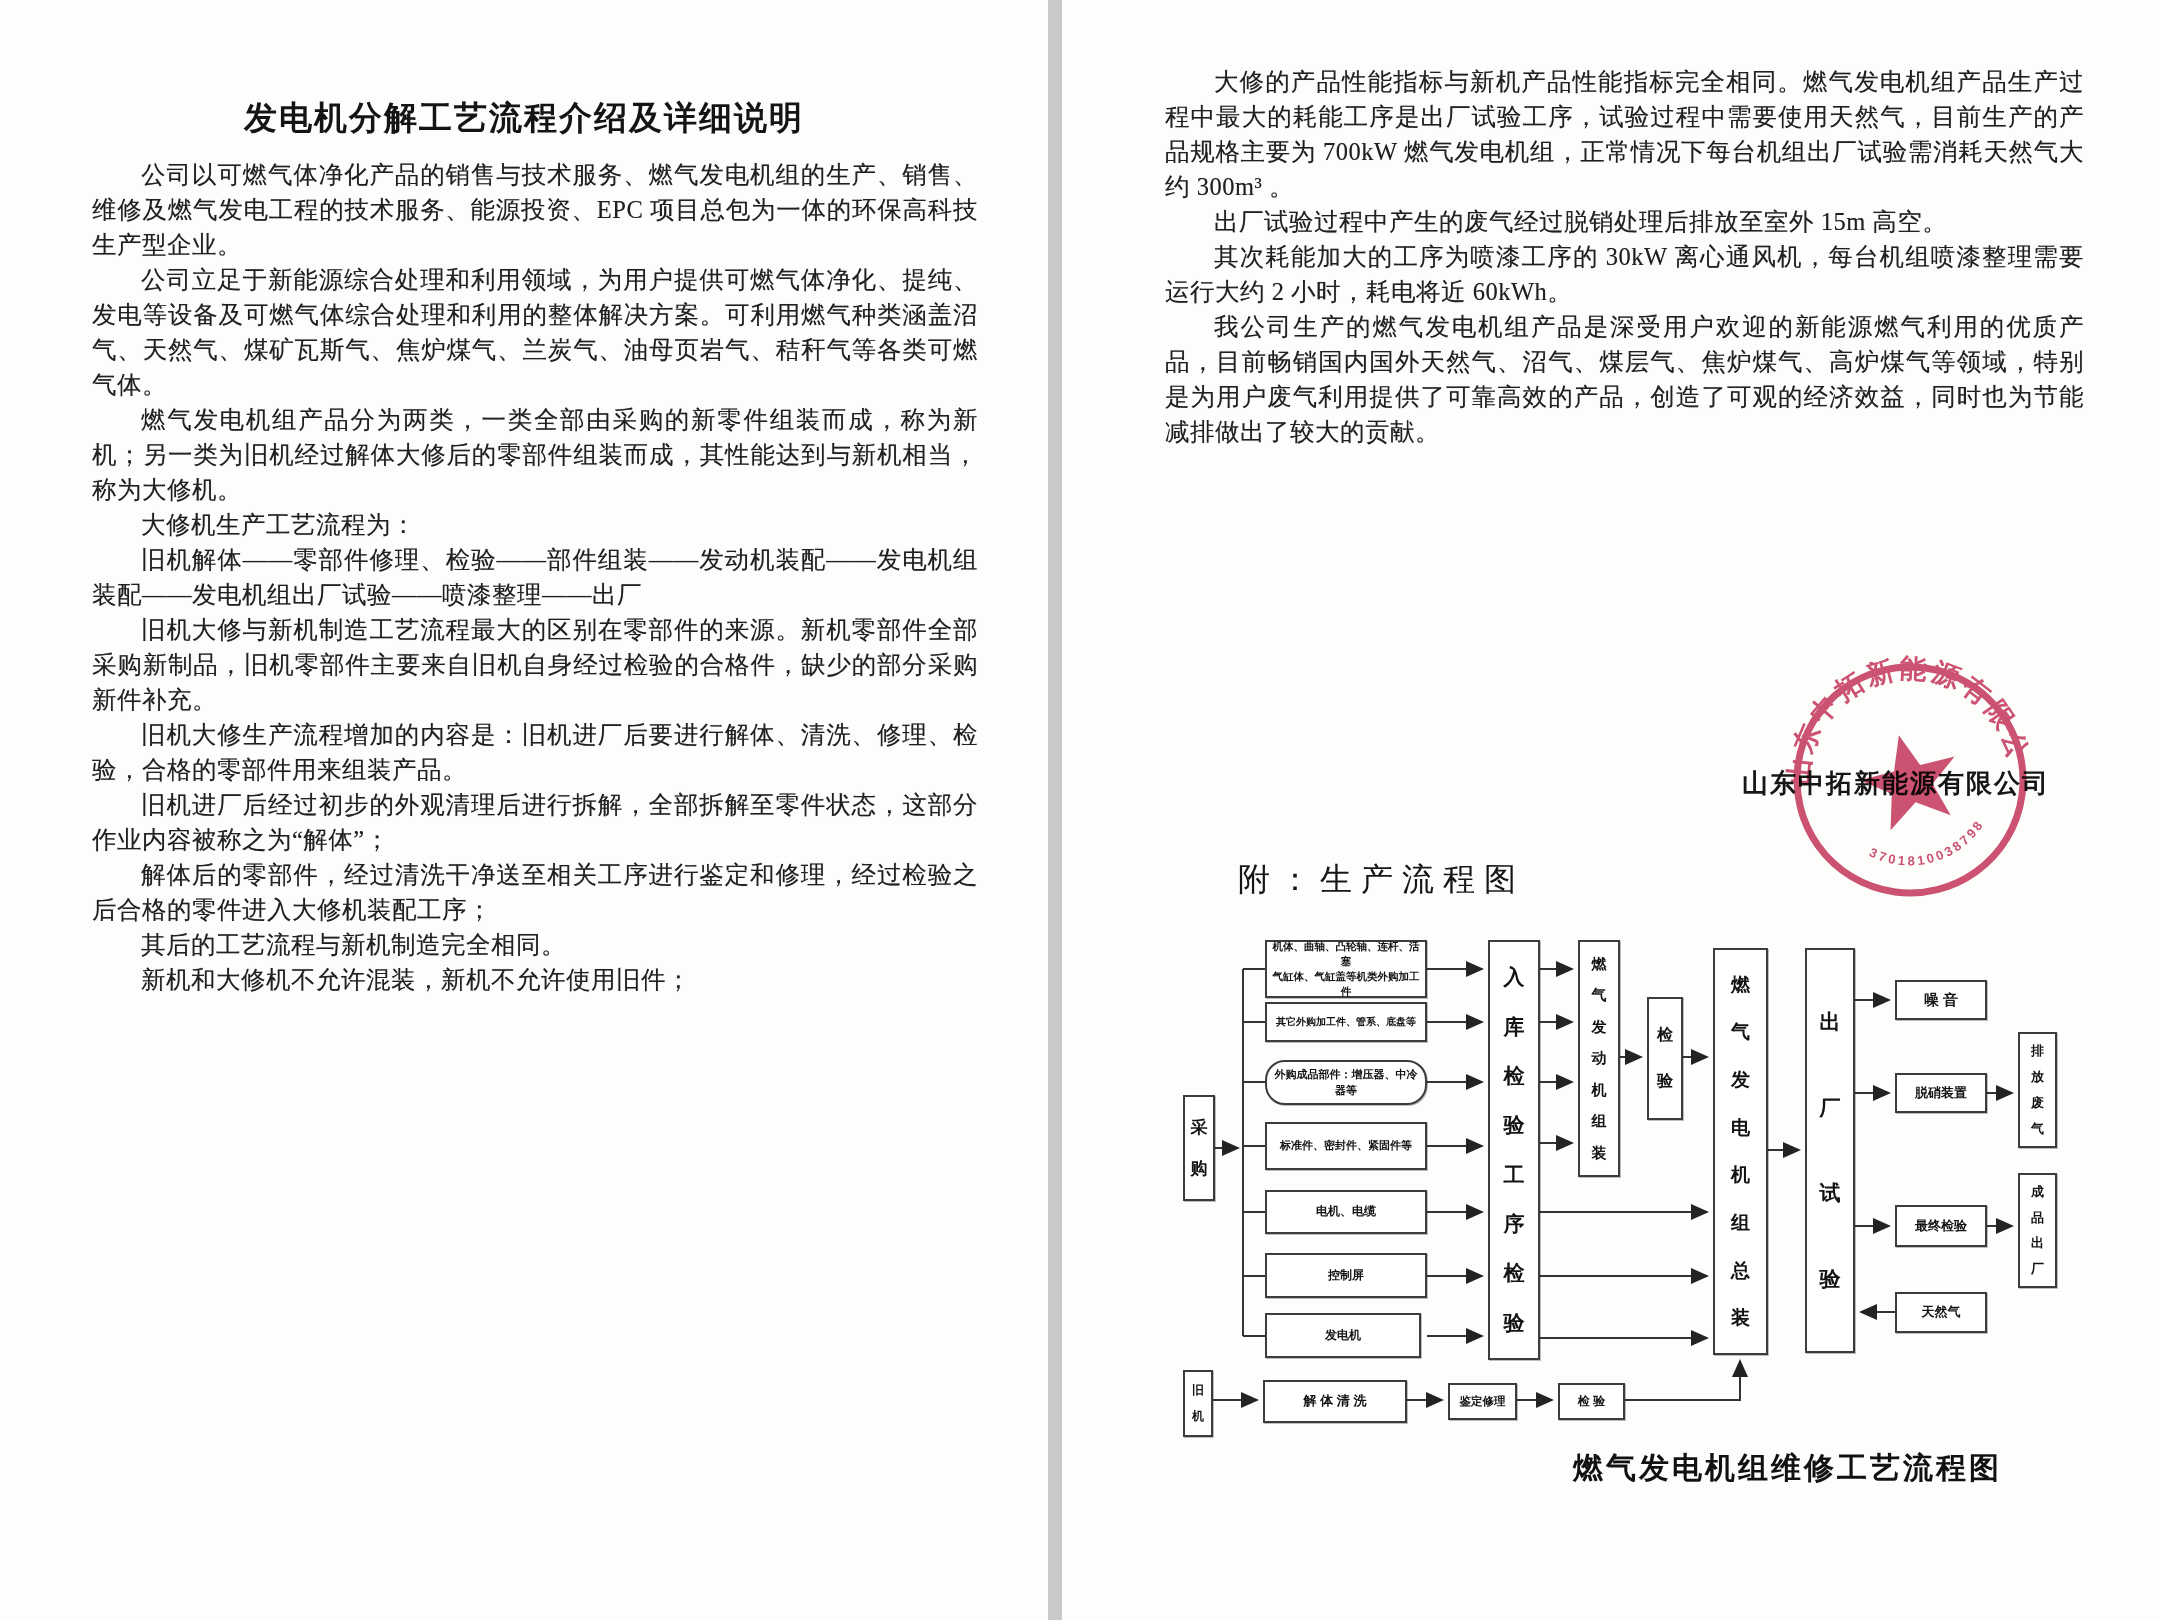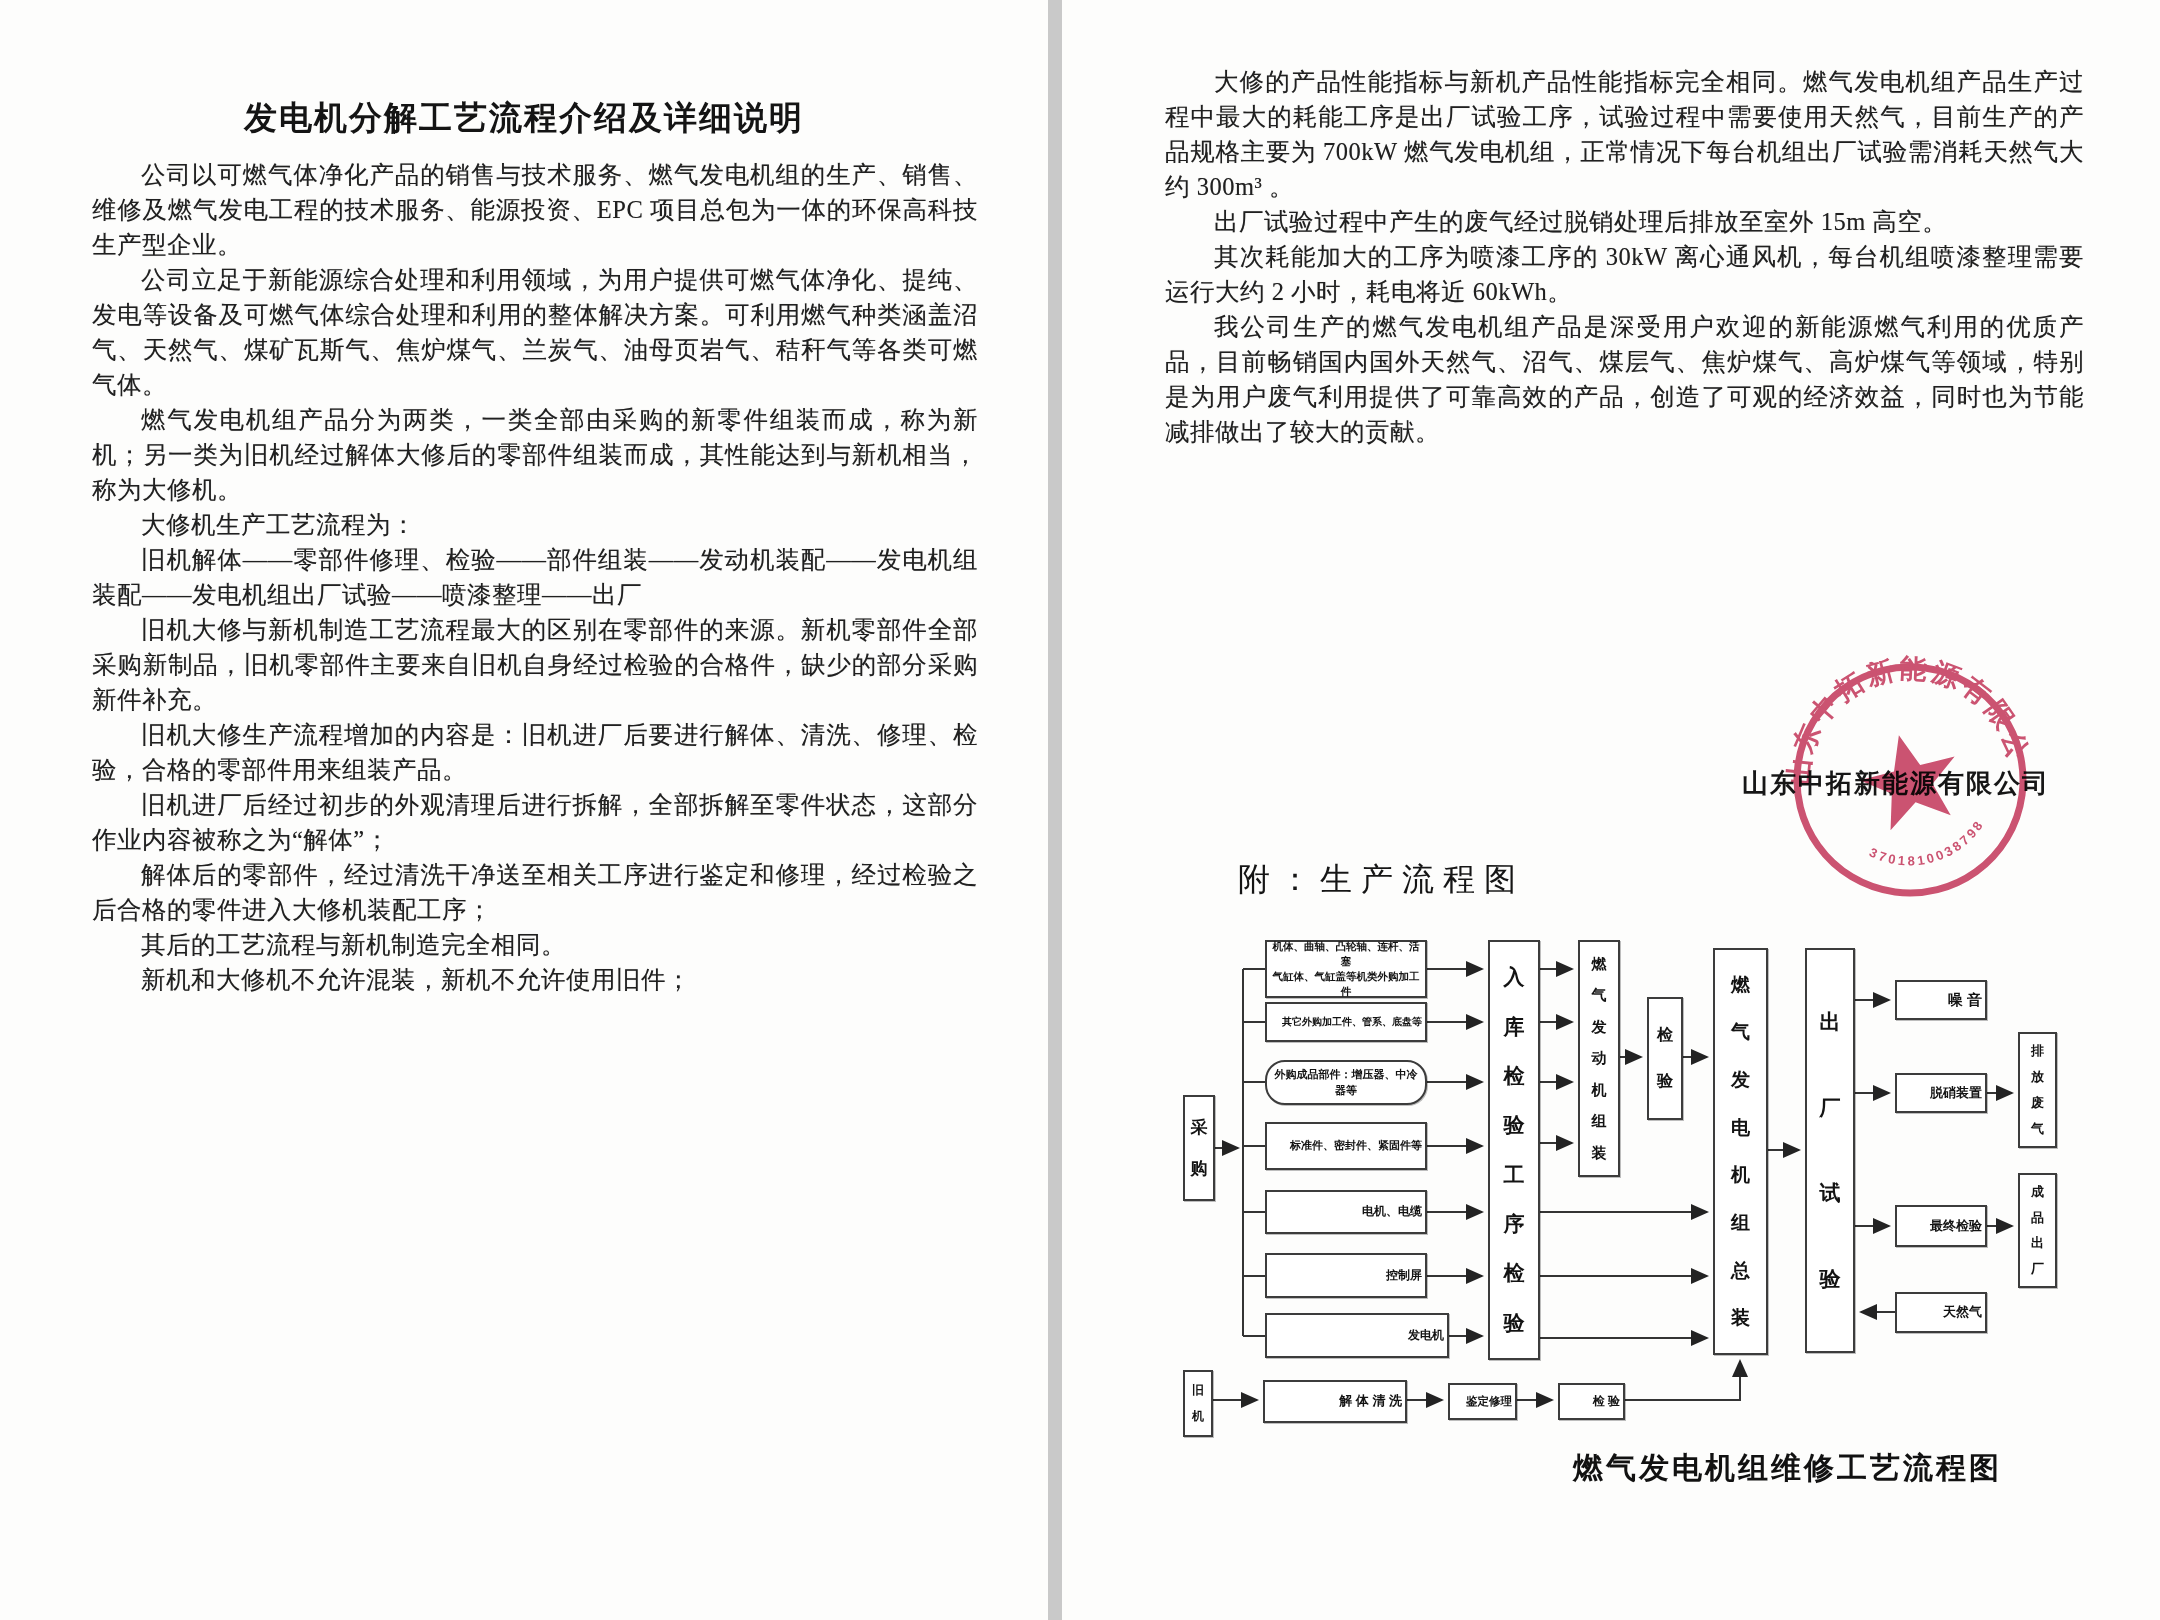--- a/index.html
+++ b/index.html
@@ -49,21 +49,21 @@
   #stamp{
     position:absolute;left:724px;top:656px;width:248px;height:248px;z-index:2;
     pointer-events:none;mix-blend-mode:multiply;opacity:.88;
     transform:rotate(-14deg);
   }
 
   
   #flowchart{position:absolute;inset:0;pointer-events:none;}
   .flow-node{
     position:absolute;border:2px solid #3c3c3c;background:#fff;
-    display:flex;align-items:center;justify-content:flex-end;
+    display:flex;align-items:center;justify-content:center;
     font-family:"Liberation Sans","DejaVu Sans",sans-serif;
     color:#131313;font-weight:bold;box-sizing:border-box;
     box-shadow:1px 1px 0 rgba(0,0,0,.25);
   }
   .flow-node.v{flex-direction:column;justify-content:space-evenly;}
   .flow-node .hl{white-space:pre-line;text-align:center;line-height:1.45;padding:1px 3px;}
   #edges{position:absolute;left:0;top:0;}
 </style>
 </head>
 <body>
@@ -180,21 +180,21 @@
         </div>
         <div class="flow-node" style="left: 203px; top: 1122px; width: 162px; height: 48px; font-size: 11px;">
           <span class="hl">标准件、密封件、紧固件等</span>
         </div>
         <div class="flow-node" style="left: 203px; top: 1190px; width: 162px; height: 44px; font-size: 12px;">
           <span class="hl">电机、电缆</span>
         </div>
         <div class="flow-node" style="left: 203px; top: 1253px; width: 162px; height: 45px; font-size: 12px;">
           <span class="hl">控制屏</span>
         </div>
-        <div class="flow-node" style="left: 203px; top: 1313px; width: 184px; height: 45px; font-size: 12px;">
+        <div class="flow-node" style="left: 203px; top: 1313px; width: 156px; height: 45px; font-size: 12px;">
           <span class="hl">发电机</span>
         </div>
         <div class="flow-node v" style="left: 426px; top: 940px; width: 52px; height: 420px; font-size: 21px;">
           <span>入</span>
           <span>库</span>
           <span>检</span>
           <span>验</span>
           <span>工</span>
           <span>序</span>
           <span>检</span>

